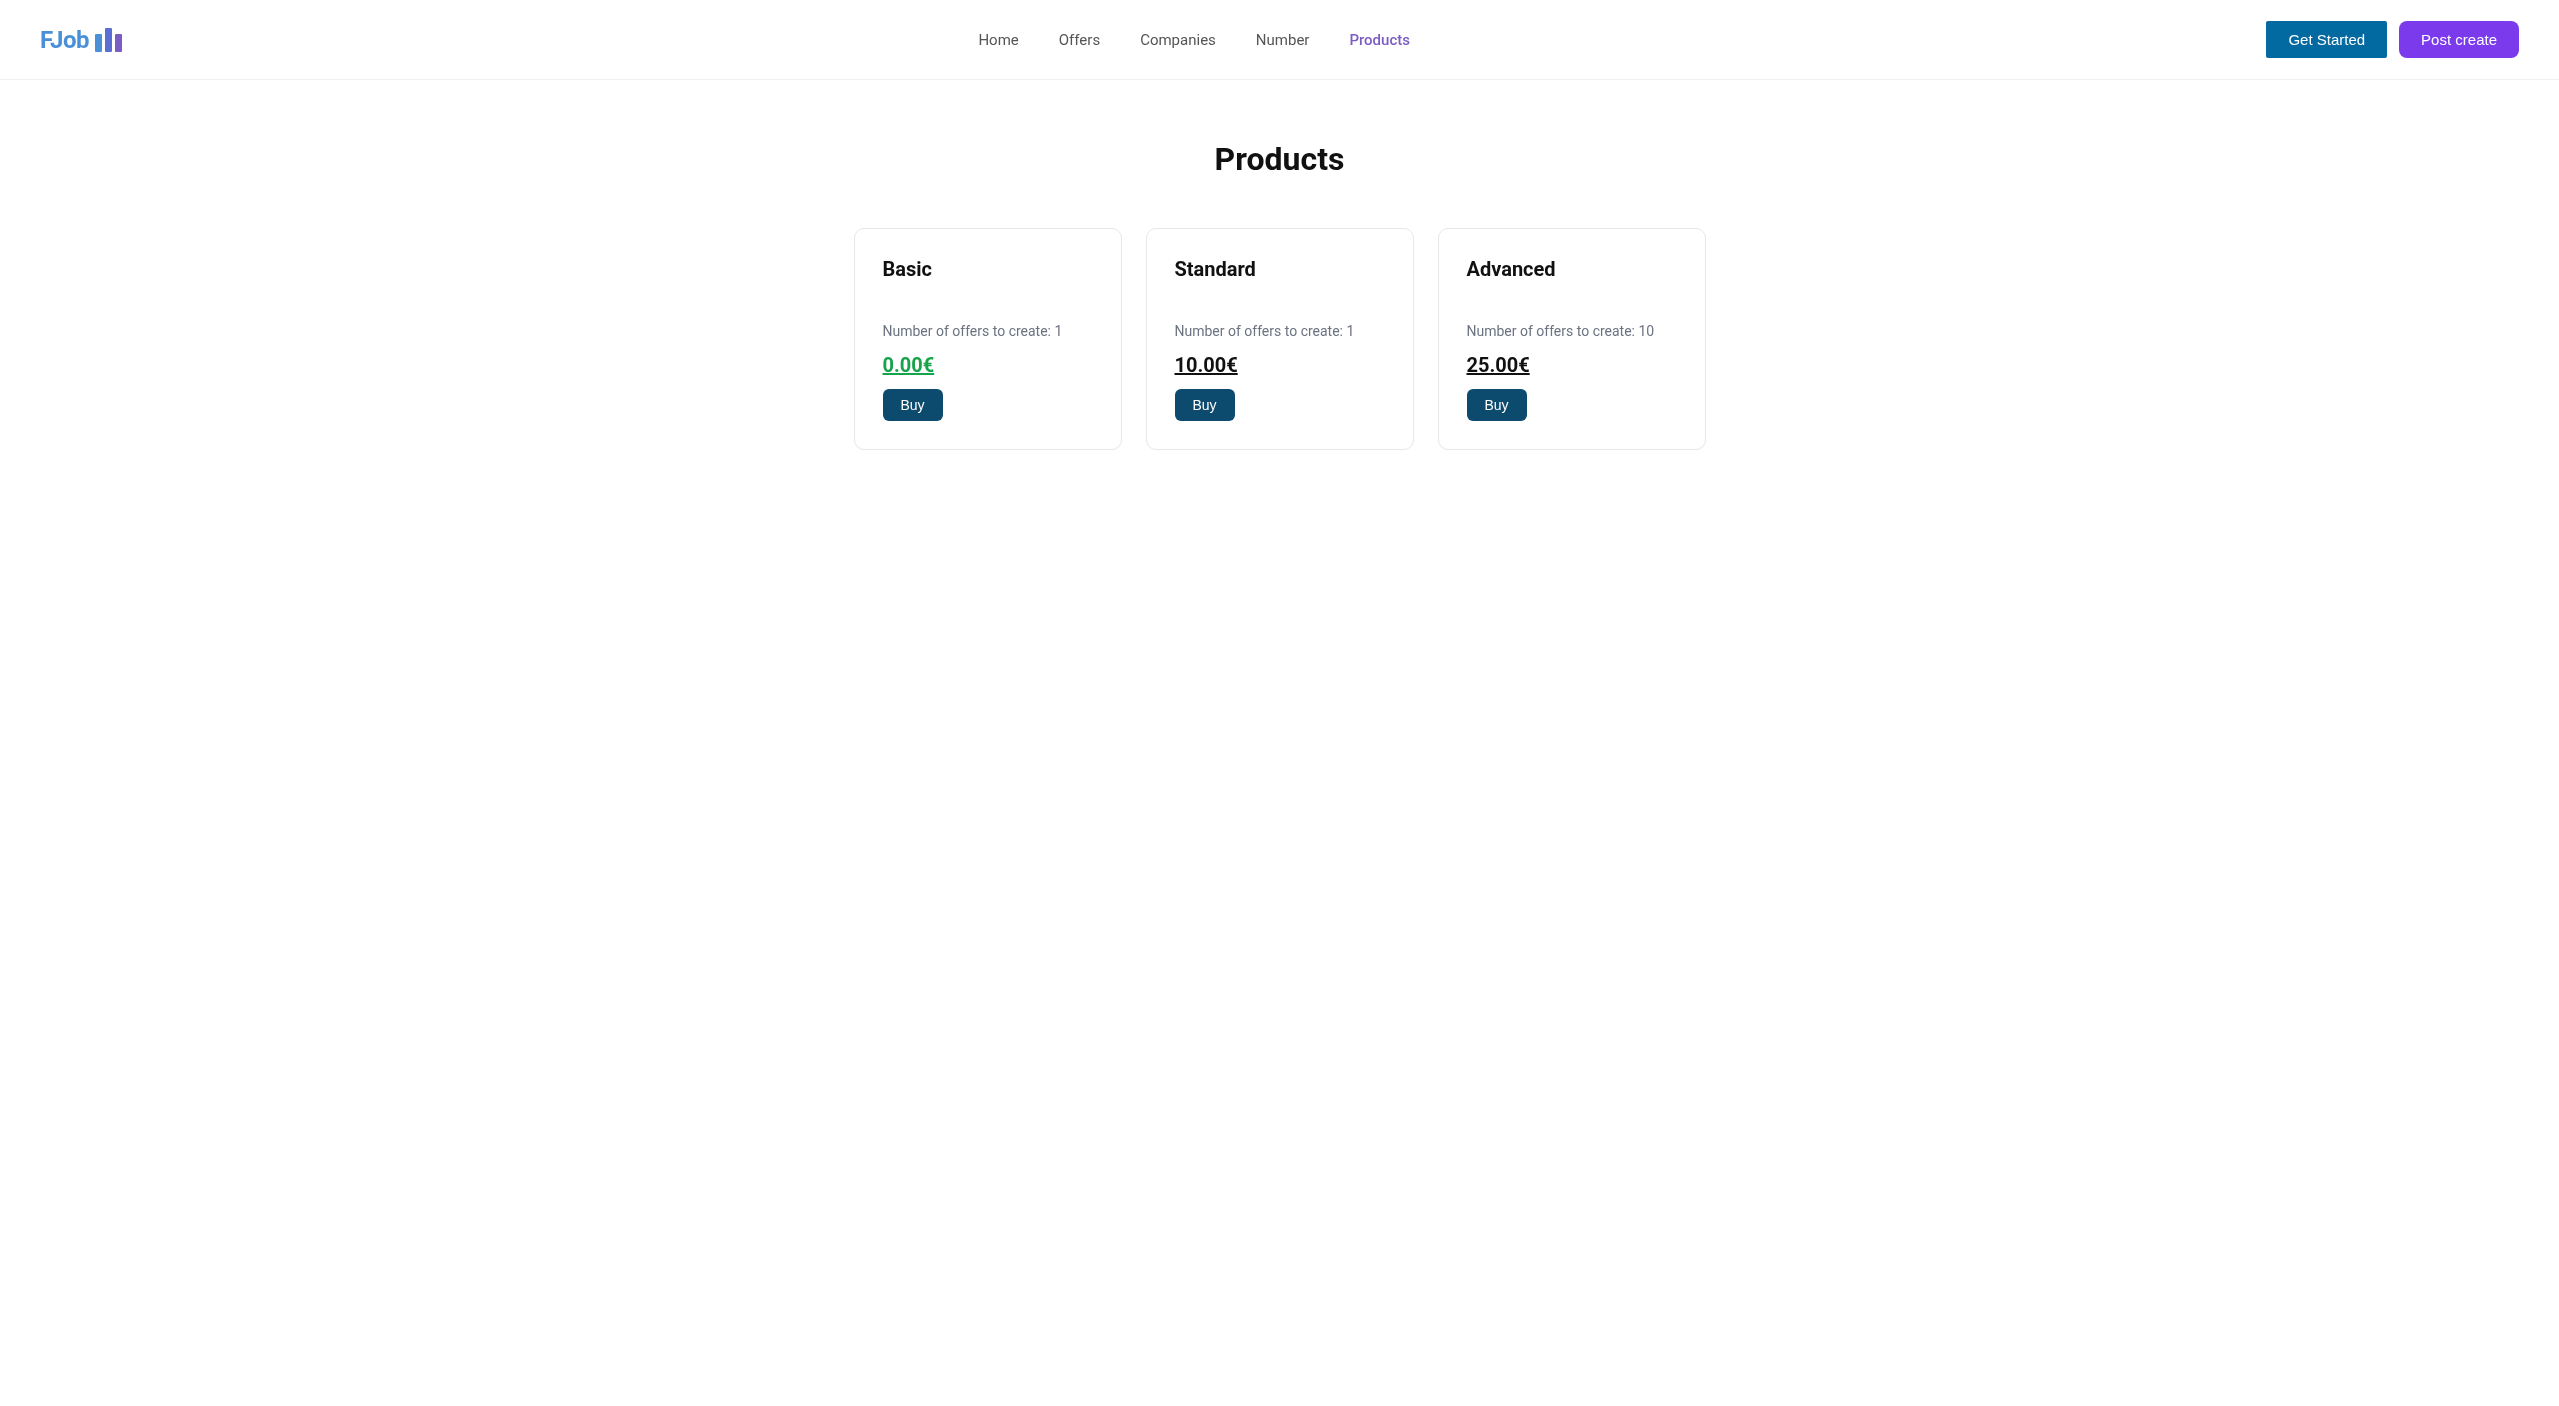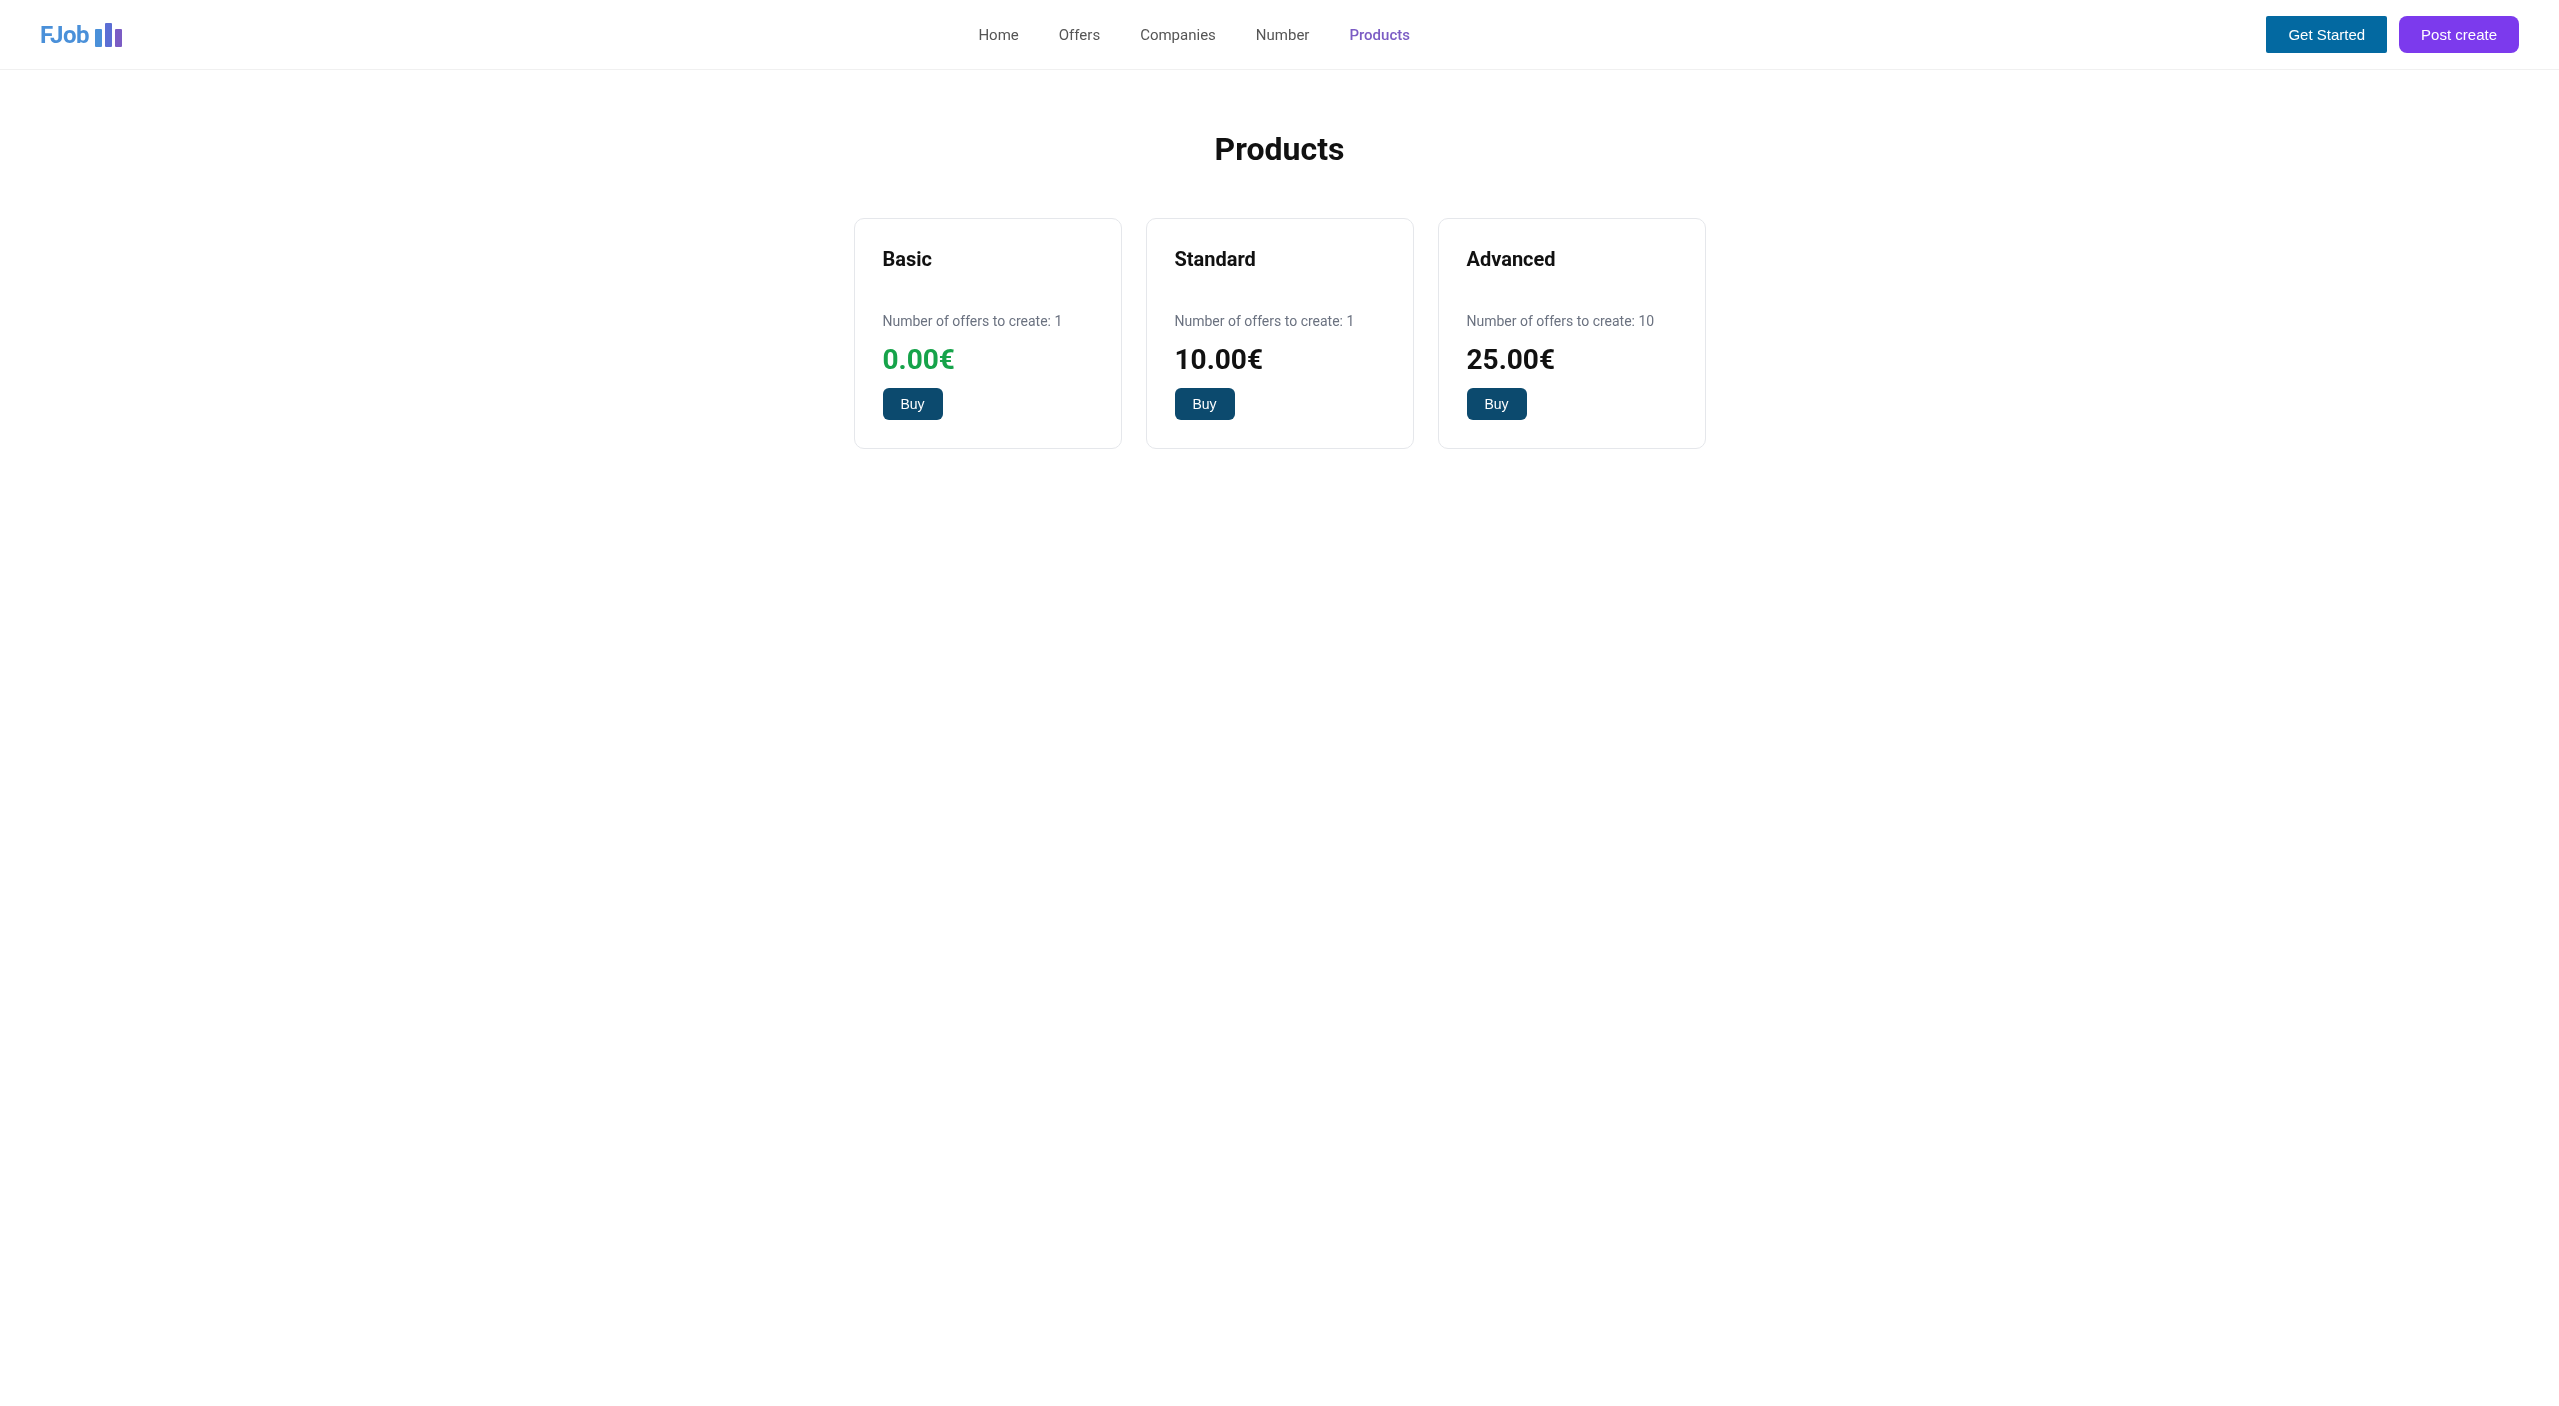--- a/index.html
+++ b/index.html
@@ -14,21 +14,21 @@
       color: #333;
       min-height: 100vh;
     }
 
     
     header {
       display: flex;
       align-items: center;
       justify-content: space-between;
       padding: 0 40px;
-      height: 70px;
+      height: 80px;
       border-bottom: 1px solid #f0f0f0;
     }
 
     .logo-container {
       display: flex;
       align-items: center;
       gap: 4px;
       text-decoration: none;
     }
 
@@ -144,24 +144,25 @@
       color: #111;
     }
 
     .product-offers-label {
       font-size: 14px;
       color: #6b7280;
       margin-top: 32px;
     }
 
     .product-price {
-      font-size: 28px;
+      font-size: 20px;
       font-weight: 700;
       color: #111;
       margin-top: 4px;
+      text-decoration: underline;
     }
 
     .product-price.free {
       color: #16a34a;
     }
 
     .btn-buy {
       background: #0c4a6e;
       color: #fff;
       border: none;

